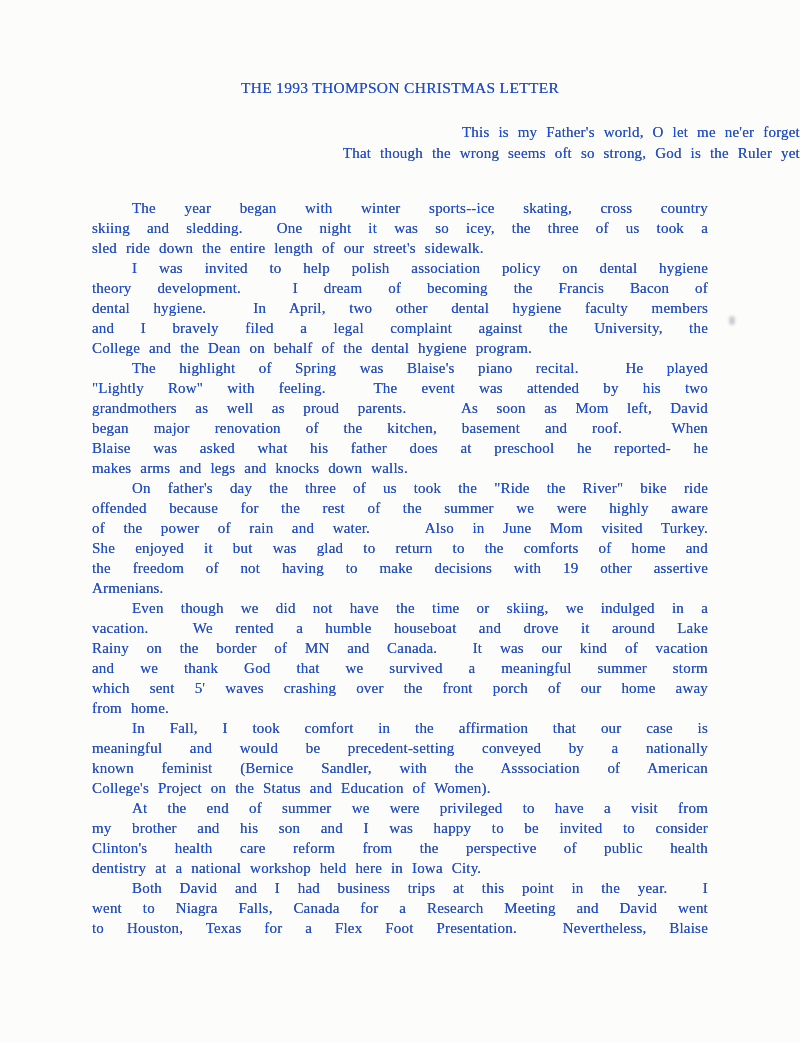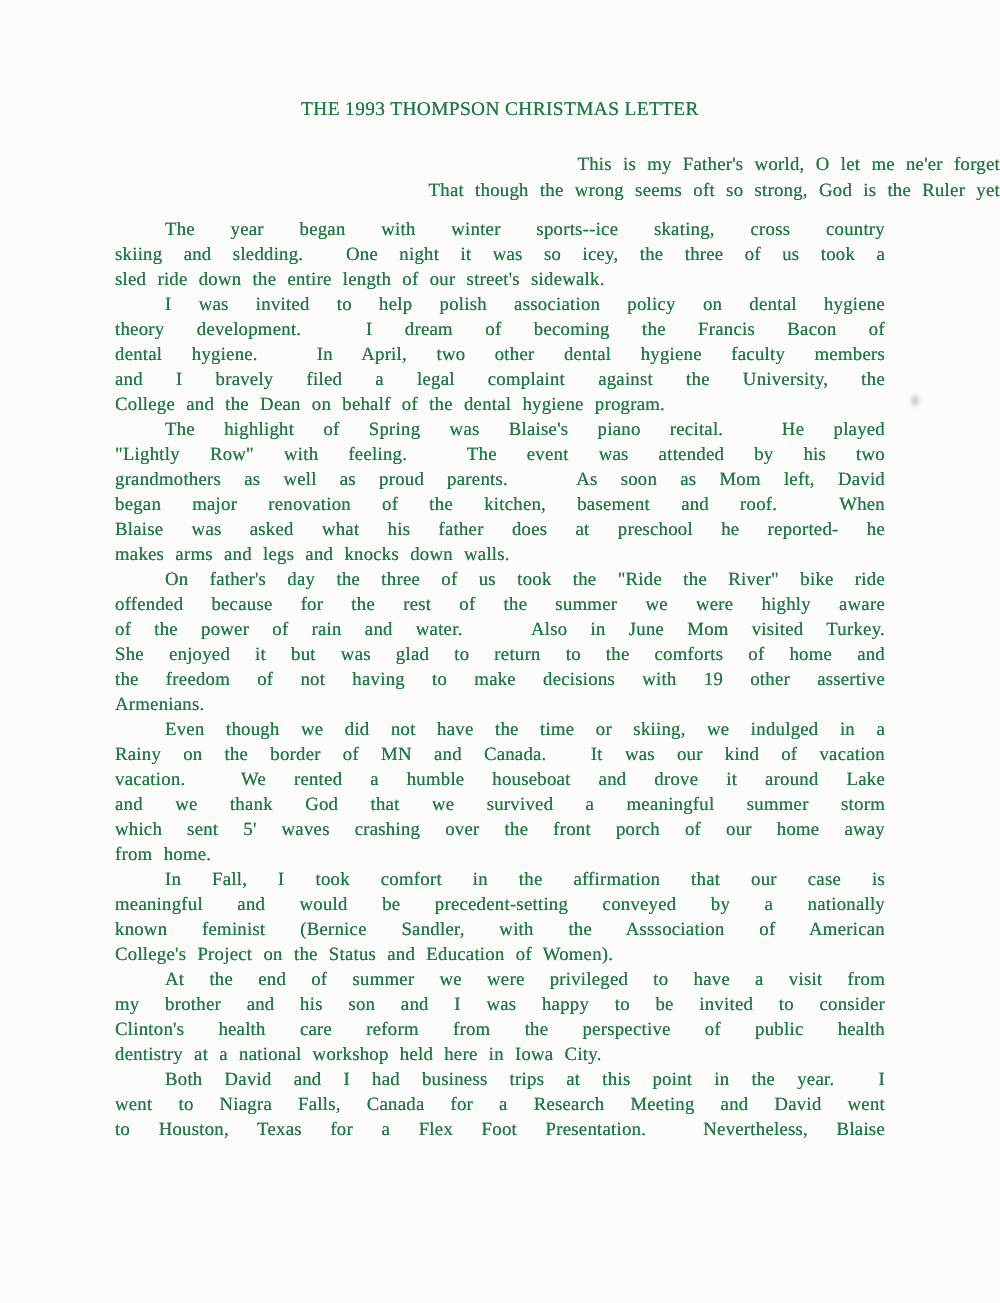--- a/index.html
+++ b/index.html
@@ -3,42 +3,42 @@
 <meta charset="utf-8">
 <style>
   html, body { margin: 0; padding: 0; background: #ffffff; }
   .page {
     position: relative;
     width: 800px;
     height: 1042px;
     background: #fcfcfb;
     overflow: hidden;
     font-family: "Liberation Serif", "DejaVu Serif", serif;
-    color: #15803d;
+    color: #1d4ed8;
     text-shadow: 0 0 0.5px rgba(66, 76, 92, 0.85);
   }
   .title {
     margin: 0;
     padding-top: 78px;
     text-align: center;
     font-size: 15.5px;
     font-weight: normal;
     line-height: 20px;
     letter-spacing: 0.3px;
   }
   .epigraph {
     margin-top: 24px;
     text-align: right;
     font-size: 15px;
     line-height: 21px;
     word-spacing: 5px;
     letter-spacing: 0.2px;
   }
   .body-text {
-    margin: 10px auto 0;
+    margin: 34px auto 0;
     width: 616px;
     font-size: 15px;
     line-height: 20px;
     letter-spacing: 0.2px;
   }
   .ln {
     text-align: justify;
     text-align-last: justify;
   }
   .ln.fi { text-indent: 40px; }
@@ -100,22 +100,22 @@
       <div class="ln fi">On father's day the three of us took the "Ride the River" bike ride</div>
       <div class="ln">offended because for the rest of the summer we were highly aware</div>
       <div class="ln">of the power of rain and water.&nbsp;&nbsp; Also in June Mom visited Turkey.</div>
       <div class="ln">She enjoyed it but was glad to return to the comforts of home and</div>
       <div class="ln">the freedom of not having to make decisions with 19 other assertive</div>
       <div class="ln la">Armenians.</div>
     </div>
 
     <div class="para">
       <div class="ln fi">Even though we did not have the time or skiing, we indulged in a</div>
+      <div class="ln">vacation.&nbsp; We rented a humble houseboat and drove it around Lake</div>
       <div class="ln">Rainy on the border of MN and Canada.&nbsp; It was our kind of vacation</div>
-      <div class="ln">vacation.&nbsp; We rented a humble houseboat and drove it around Lake</div>
       <div class="ln">and we thank God that we survived a meaningful summer storm</div>
       <div class="ln">which sent 5' waves crashing over the front porch of our home away</div>
       <div class="ln la">from home.</div>
     </div>
 
     <div class="para">
       <div class="ln fi">In Fall, I took comfort in the affirmation that our case is</div>
       <div class="ln">meaningful and would be precedent-setting conveyed by a nationally</div>
       <div class="ln">known feminist (Bernice Sandler, with the Asssociation of American</div>
       <div class="ln la">College's Project on the Status and Education of Women).</div>

